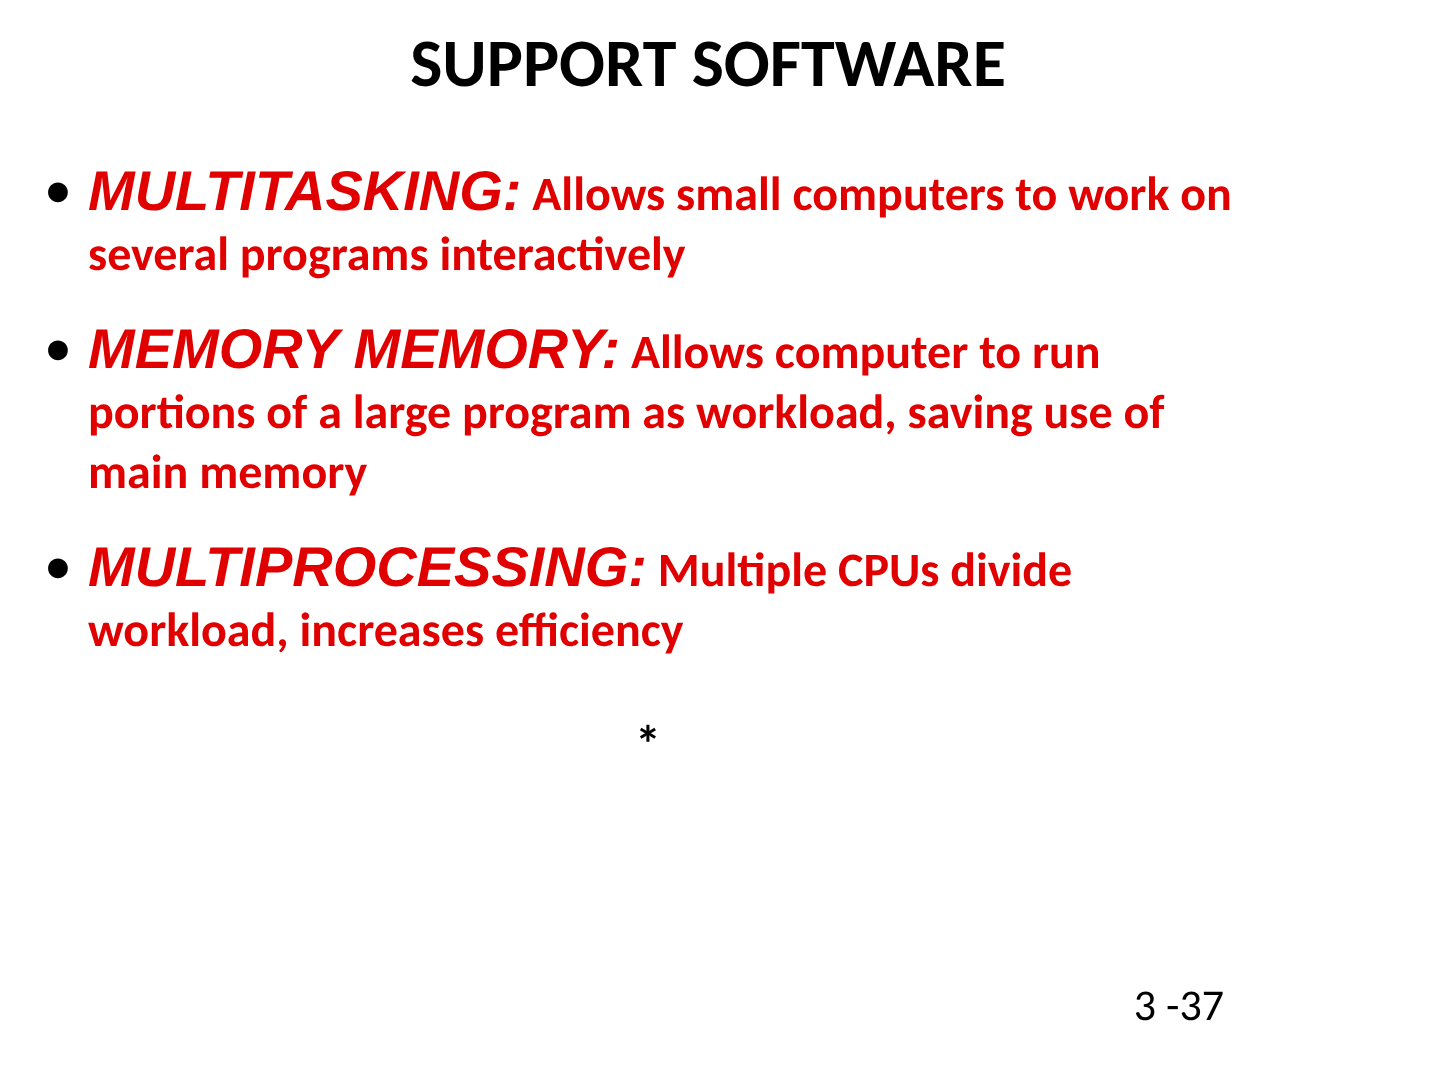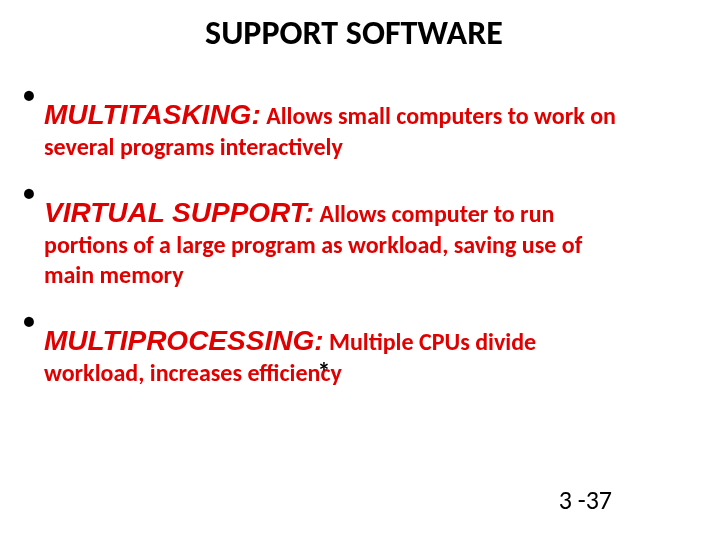--- a/index.html
+++ b/index.html
@@ -45,21 +45,20 @@
     color: #000;
     font-size: 28px;
     line-height: 1.1;
     width: 22px;
     flex: 0 0 22px;
     text-align: left;
     margin-top: 2px;
   }
   .content {
     flex: 1;
-    margin-top: 19px;
   }
   .term {
     font-weight: 700;
     font-style: italic;
     font-size: 28px;
     color: #e00000;
     font-family: Arial, "Calibri", sans-serif;
   }
   .desc-lead {
     font-weight: 700;
@@ -73,21 +72,21 @@
     width: 100%;
     text-align: center;
     font-size: 26px;
     font-weight: 700;
     color: #000;
   }
   .pagenum {
     position: absolute;
     bottom: 24px;
     right: 36px;
-    font-size: 26px;
+    font-size: 22px;
     color: #000;
     margin-top: 44px;
   }
 </style>
 </head>
 <body>
 
 <div class="slide">
 
   <div class="title">SUPPORT SOFTWARE</div>
@@ -97,21 +96,21 @@
     <div class="bullet">
       <div class="dot">•</div>
       <div class="content">
         <span class="term">MULTITASKING:</span><span class="desc-lead"> Allows small computers to work on several programs interactively</span>
       </div>
     </div>
 
     <div class="bullet">
       <div class="dot">•</div>
       <div class="content">
-        <span class="term">VIRTUAL SUPPORT:</span><span class="desc-lead"> Allows computer to run portions of a large program as workload, saving use of main memory</span>
+        <span class="term">MEMORY MEMORY:</span><span class="desc-lead"> Allows computer to run portions of a large program as workload, saving use of main memory</span>
       </div>
     </div>
 
     <div class="bullet">
       <div class="dot">•</div>
       <div class="content">
         <span class="term">MULTIPROCESSING:</span><span class="desc-lead"> Multiple CPUs divide workload, increases efficiency</span>
       </div>
     </div>
 

